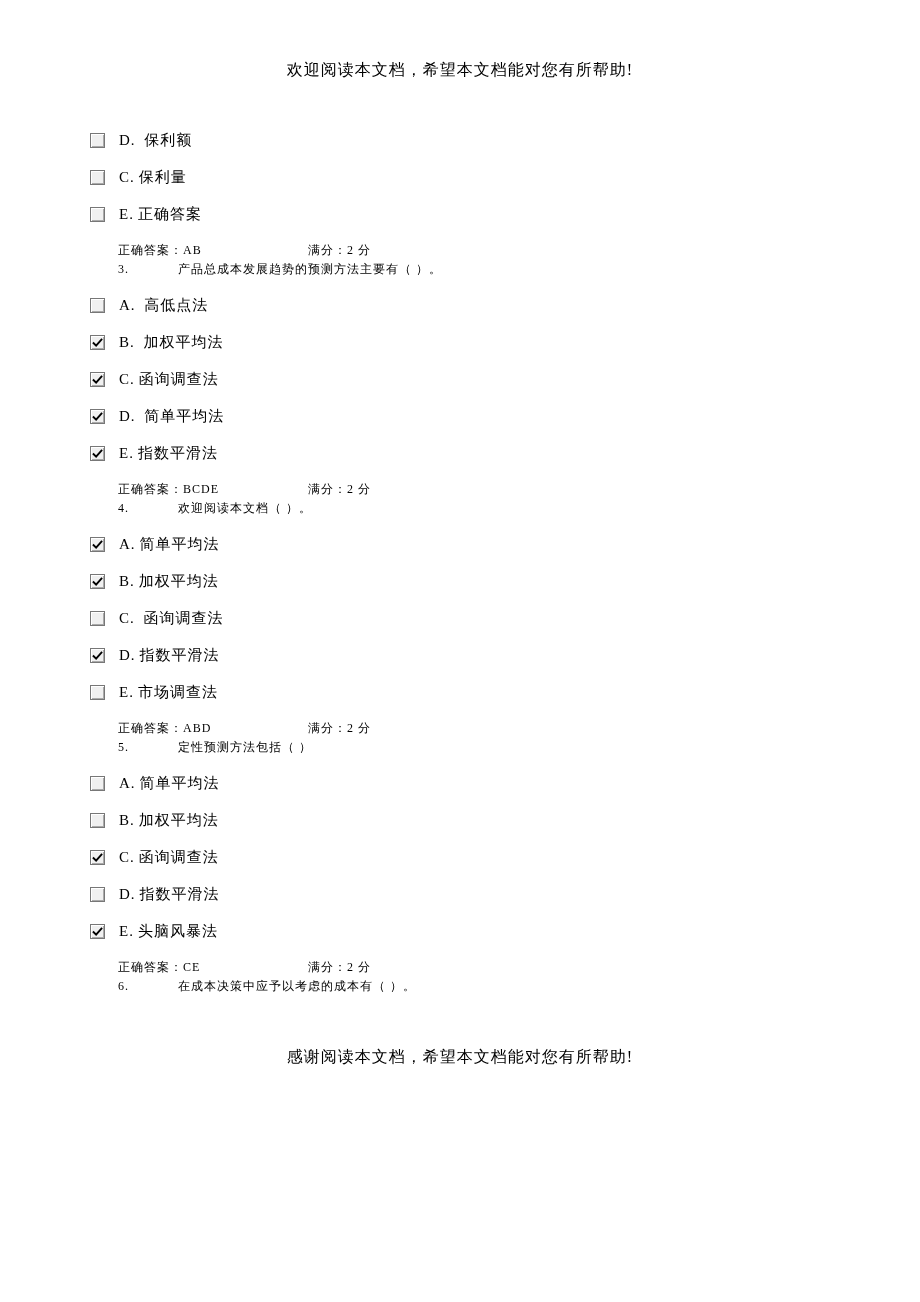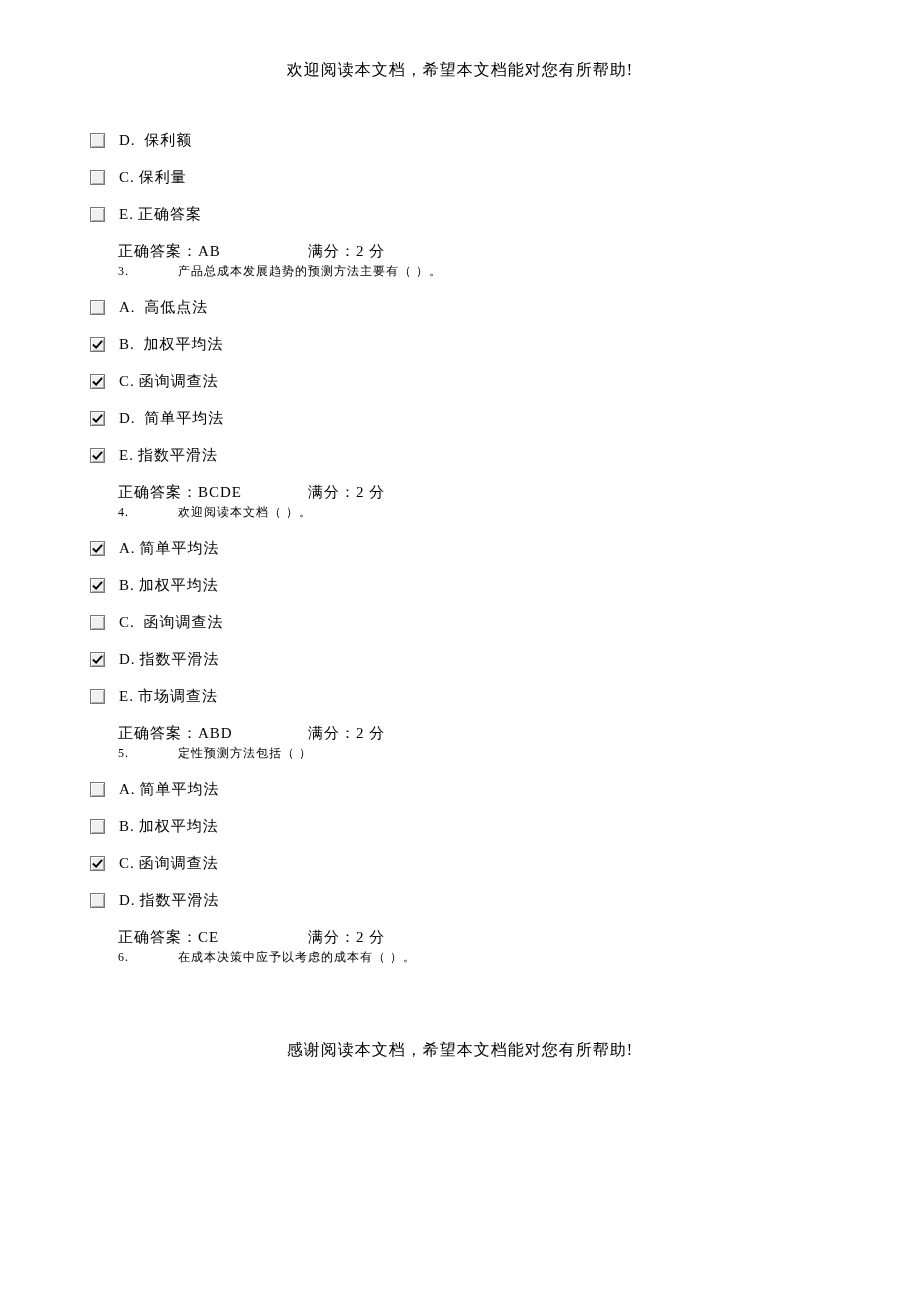--- a/index.html
+++ b/index.html
@@ -16,21 +16,21 @@
   }
   .header {
     text-align: center;
     font-size: 16px;
     margin-bottom: 50px;
     letter-spacing: 1px;
   }
   .footer {
     text-align: center;
     font-size: 16px;
-    margin-top: 74px;
+    margin-top: 52px;
     letter-spacing: 1px;
   }
   .option-row {
     display: flex;
     align-items: center;
     margin: 18px 0;
     padding-left: 0px;
   }
   .cb {
     width: 13px;
@@ -56,21 +56,21 @@
     font-size: 15px;
     letter-spacing: 1px;
   }
   .opt-letter {
     display: inline-block;
     margin-right: 4px;
   }
   .answer-line {
     padding-left: 28px;
     margin: 8px 0 2px 0;
-    font-size: 15px;
+    font-size: 12px;
     letter-spacing: 1px;
   }
   .answer-line .ans { display:inline-block; min-width: 190px;}
   .question-line {
     padding-left: 28px;
     margin: 2px 0 10px 0;
     font-size: 12px;
     letter-spacing: 1px;
   }
   .question-line .qnum { display:inline-block; min-width: 56px;}
@@ -199,20 +199,28 @@
         <svg viewBox="0 0 12 12">
           <path d="M1 6 L4.5 9.5 L11 2" stroke="#000" stroke-width="2" fill="none"></path>
         </svg>
       </span>
     <span class="opt-label"><span class="opt-letter">C.</span><span>函询调查法</span></span>
   </div>
   <div class="option-row">
     <span class="cb"></span>
     <span class="opt-label"><span class="opt-letter">D.</span><span>指数平滑法</span></span>
   </div>
+  <div class="option-row">
+    <span class="cb checked">
+        <svg viewBox="0 0 12 12">
+          <path d="M1 6 L4.5 9.5 L11 2" stroke="#000" stroke-width="2" fill="none"></path>
+        </svg>
+      </span>
+    <span class="opt-label"><span class="opt-letter">E.</span><span>头脑风暴法</span></span>
+  </div>
 
   <div class="answer-line">
     <span class="ans"><span>正确答案：</span><span>CE</span></span><span>满分：2    分</span>
   </div>
   <div class="question-line">
     <span class="qnum">6.</span><span>  在成本决策中应予以考虑的成本有（      ）。</span>
   </div>
 
   <div class="footer">感谢阅读本文档，希望本文档能对您有所帮助!</div>
 

